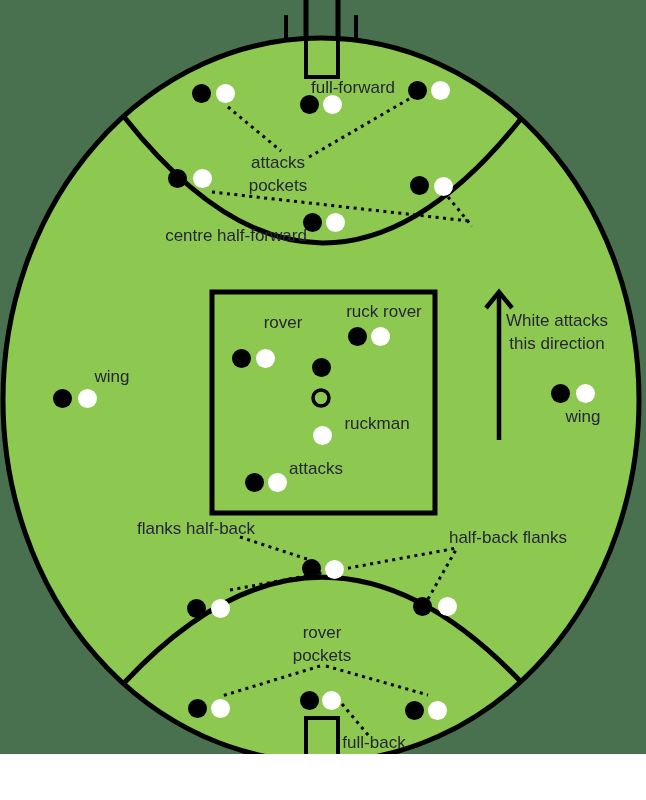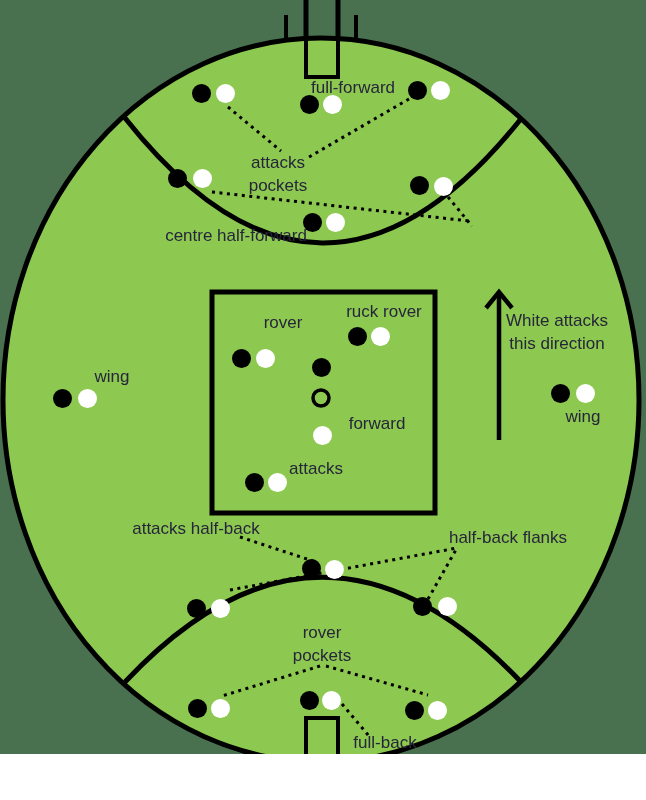--- a/index.html
+++ b/index.html
@@ -122,26 +122,26 @@
       <div class="dot" style="left: 427.5px; top: 700.5px; height: 19px; width: 19px; background: rgb(255, 255, 255);"></div>
     </div>
 
   <div id="labels-layer">
       <div class="pos-label" style="left: 353px; top: 88px;">full-forward</div>
       <div class="pos-label" style="left: 278px; top: 174px;">attacks
 pockets</div>
       <div class="pos-label" style="left: 236px; top: 236px;">centre half-forward</div>
       <div class="pos-label" style="left: 283px; top: 323px;">rover</div>
       <div class="pos-label" style="left: 384px; top: 312px; text-align: right;">ruck rover</div>
-      <div class="pos-label" style="left: 377px; top: 424px;">forward</div>
+      <div class="pos-label" style="left: 377px; top: 424px;">ruckman</div>
       <div class="pos-label" style="left: 316px; top: 469px;">attacks</div>
       <div class="pos-label" style="left: 112px; top: 377px;">wing</div>
       <div class="pos-label" style="left: 583px; top: 417px;">wing</div>
       <div class="pos-label left" style="left: 506px; top: 332px;">White attacks
 this direction</div>
-      <div class="pos-label" style="left: 196px; top: 529px;">attacks half-back</div>
+      <div class="pos-label" style="left: 196px; top: 529px;">flanks half-back</div>
       <div class="pos-label" style="left: 508px; top: 538px;">half-back flanks</div>
       <div class="pos-label" style="left: 322px; top: 644px;">rover
 pockets</div>
-      <div class="pos-label" style="left: 385px; top: 743px;">full-back</div>
+      <div class="pos-label" style="left: 374px; top: 743px;">full-back</div>
     </div>
 
 </div>
 
 </body></html>

